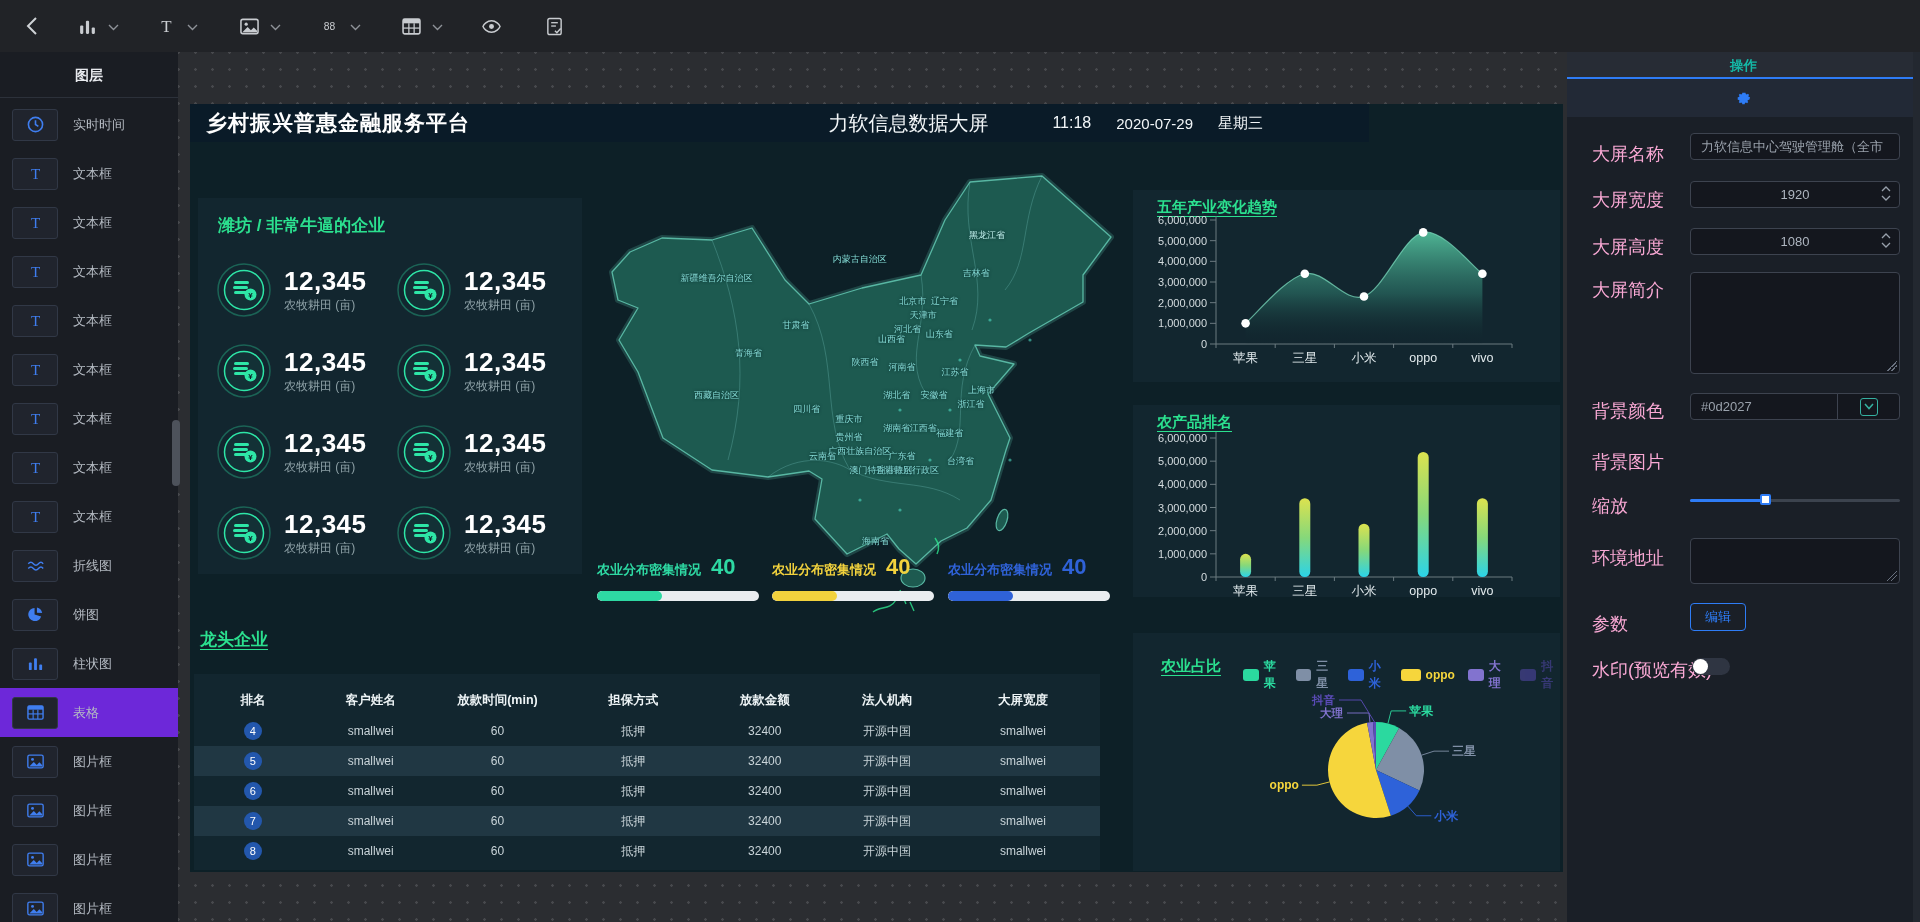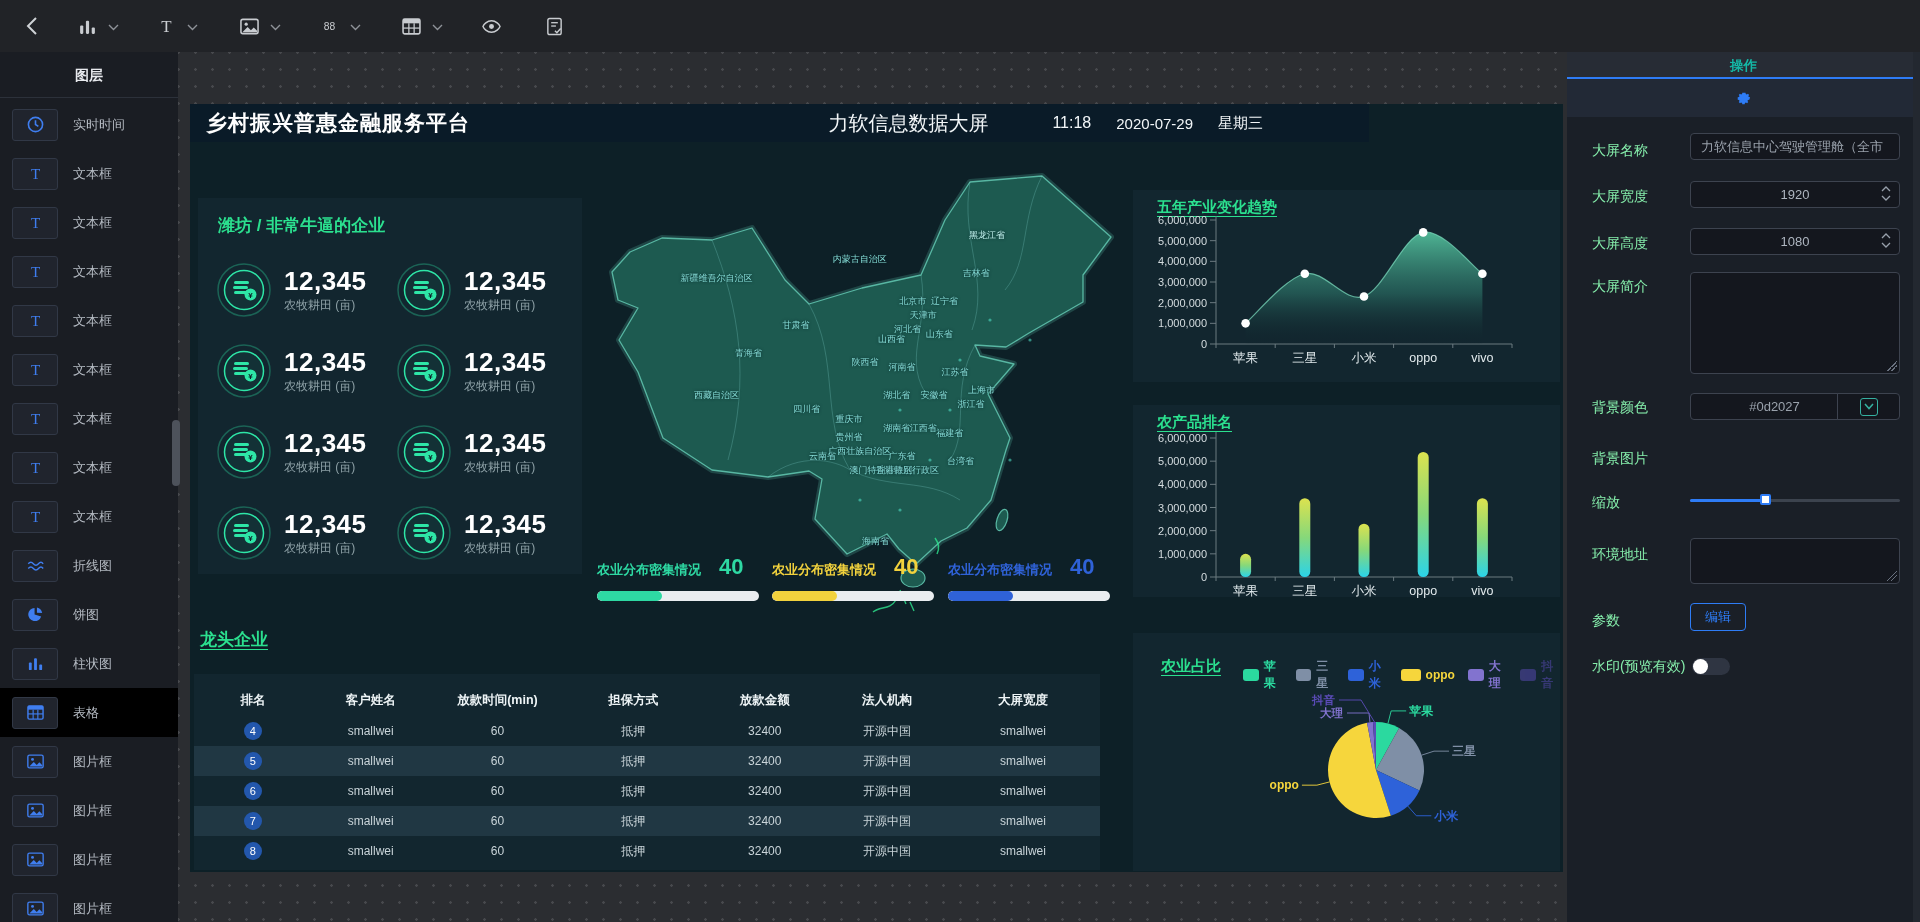--- a/index.html
+++ b/index.html
@@ -12,21 +12,21 @@
   .tb-group { position:absolute; top:0; height:52px; display:flex; align-items:center; gap:11px; color:#c9ccd0; }
   .tb-ic { width:20px; height:20px; display:flex; align-items:center; justify-content:center; }
   .tb-ic svg { width:19px; height:19px; }
   .tb-caret svg { width:11px; height:7px; }
 
   
   .sidebar { position:absolute; left:0; top:52px; width:178px; height:870px; background:#1a1d23; z-index:20; }
   .sidebar-header { height:46px; line-height:46px; text-align:center; color:#e8eaee; font-size:14px; font-weight:bold; border-bottom:1px solid #2c313a; }
   .sidebar-list { padding-top:2px; }
   .layer-row { height:49px; display:flex; align-items:center; gap:15px; padding-left:12px; cursor:pointer; }
-  .layer-row.selected { background:#000000;text-align:center; }
+  .layer-row.selected { background:#6d28d9;text-align:center; }
   .layer-icon-box { width:46px; height:32px; border:1px solid #313846; background:#20242d; border-radius:3px; display:flex; align-items:center; justify-content:center; color:#3f7ef0; }
   .layer-icon-box svg { width:17px; height:17px; }
   .layer-label { color:#b4bac2; font-size:13px; }
   .side-scroll-thumb { position:absolute; left:172px; top:420px; width:8px; height:66px; background:#4d525b; border-radius:4px; z-index:25; }
 
   
   .workspace { position:absolute; left:178px; top:52px; width:1389px; height:870px;
       background-color:#2b2d31;
       background-image:radial-gradient(circle, #47494d 1.3px, transparent 1.45px);
       background-size:17px 17px; background-position:9px 9px; }
@@ -53,21 +53,21 @@
   .stat-label { color:#8da0a6; font-size:12px; margin-top:2px; white-space:nowrap; }
 
   
   .map { position:absolute; left:410px; top:56px; width:530px; height:470px; }
   .map svg { width:100%; height:100%; }
   .map-label { position:absolute; transform:translate(-50%,-50%); font-size:9px; color:#86dcd6; white-space:nowrap; text-shadow:0 0 3px #06242a; }
   .map-label.hot { color:#c2f4ef; }
 
   
   .pg { position:absolute; top:450px; width:162px; }
-  .pg-head { display:flex; align-items:baseline; gap:18px; font-weight:bold; }
+  .pg-head { display:flex; align-items:baseline; gap:10px; font-weight:bold; }
   .pg-label { font-size:13px; }
   .pg-num { font-size:22px; }
   .pg-track { margin-top:11px; height:10px; border-radius:5px; background:#e9edf0; overflow:hidden; }
   .pg-fill { height:10px; border-radius:5px; }
 
   
   .table-title { position:absolute; left:10px; top:524px; font-size:17px; }
   .table-panel { left:4px; top:570px; width:906px; height:196px; padding-top:10px; }
   .t-row { display:flex; align-items:center; height:30px; }
   .t-row.hdr { font-weight:bold; color:#eef4f6; font-size:12.5px; height:32px; }
@@ -87,28 +87,28 @@
   .legend { position:absolute; left:110px; top:25px; display:flex; align-items:center; gap:13px; }
   .lg-item { display:flex; align-items:center; gap:5px; font-size:12px; font-weight:bold; }
   .lg-sw { width:20px; height:12px; border-radius:3px; }
   .lg-item.dim { opacity:.5; }
 
   
   .inspector { position:absolute; left:1567px; top:52px; width:353px; height:870px; background:#1a1f27; z-index:20; }
   .inspector-header { height:27px; line-height:27px; text-align:center; background:#272c35; color:#14b8a6; font-size:13.5px; font-weight:bold; border-bottom:2px solid #2e7cf6; }
   .gear-row { height:38px; background:#222936; display:flex; align-items:center; justify-content:center; color:#2e7cf6; }
   .gear-row svg { width:17px; height:17px; }
-  .f-label { position:absolute; left:25px; color:#86efac; font-size:14px; }
+  .f-label { position:absolute; left:25px; color:#f9a8d4; font-size:18px; }
   .f-input { position:absolute; left:123px; width:210px; height:27px; background:#14171e; border:1px solid #3d434f; border-radius:4px; color:#9aa2ac; font-size:13px; padding:0 10px; white-space:nowrap; overflow:hidden; display:flex; align-items:center; }
   .f-input.center { justify-content:center; color:#aeb6c0; }
   .spinners { position:absolute; right:8px; top:4px; display:flex; flex-direction:column; gap:3px; }
   .f-textarea { position:absolute; left:123px; width:210px; background:#14171e; border:1px solid #3d434f; border-radius:4px; }
   .resize-grip { position:absolute; right:2px; bottom:2px; width:10px; height:10px;
      background:linear-gradient(135deg, transparent 48%, #6a7280 48%, #6a7280 55%, transparent 55%, transparent 68%, #6a7280 68%, #6a7280 75%, transparent 75%); }
-  .color-input { width:169px;justify-content:center; }
+  .color-input { width:169px; }
   .color-btn { position:absolute; left:270px; width:63px; height:27px; background:#14171e; border:1px solid #3d434f; border-radius:0 4px 4px 0; display:flex; align-items:center; justify-content:center; cursor:pointer; }
   .color-chip { width:18px; height:18px; border:1.5px solid #35b0a0; border-radius:3px; display:flex; align-items:center; justify-content:center; }
   .slider { position:absolute; left:123px; width:210px; height:11px; }
   .slider-track { position:absolute; top:4px; width:100%; height:3px; background:#3c434e; border-radius:2px; }
   .slider-fill { position:absolute; top:4px; height:3px; background:#2e7cf6; border-radius:2px; }
   .slider-thumb { position:absolute; top:-1px; width:11px; height:11px; background:#fff; border:2px solid #2e7cf6; border-radius:2px; }
   .edit-btn { position:absolute; left:123px; width:56px; height:28px; background:transparent; border:1px solid #2e7cf6; border-radius:4px; color:#2e7cf6; font-size:13px; cursor:pointer; }
   .toggle { position:absolute; left:125px; width:38px; height:17px; border-radius:9px; background:#2f3542; cursor:pointer; }
   .toggle .knob { position:absolute; left:1px; top:1px; width:15px; height:15px; border-radius:50%; background:#ffffff; }
   .insp-scroll { position:absolute; right:0; top:0; width:7px; height:870px; background:#232830; }

